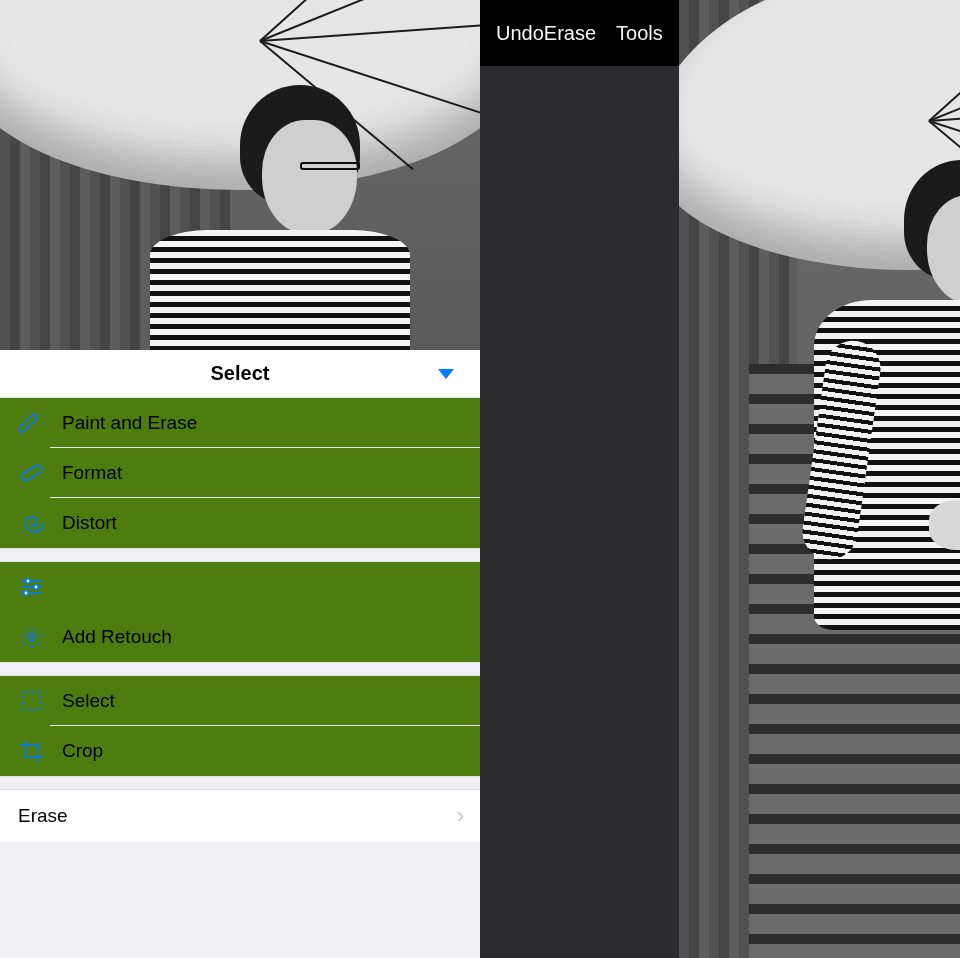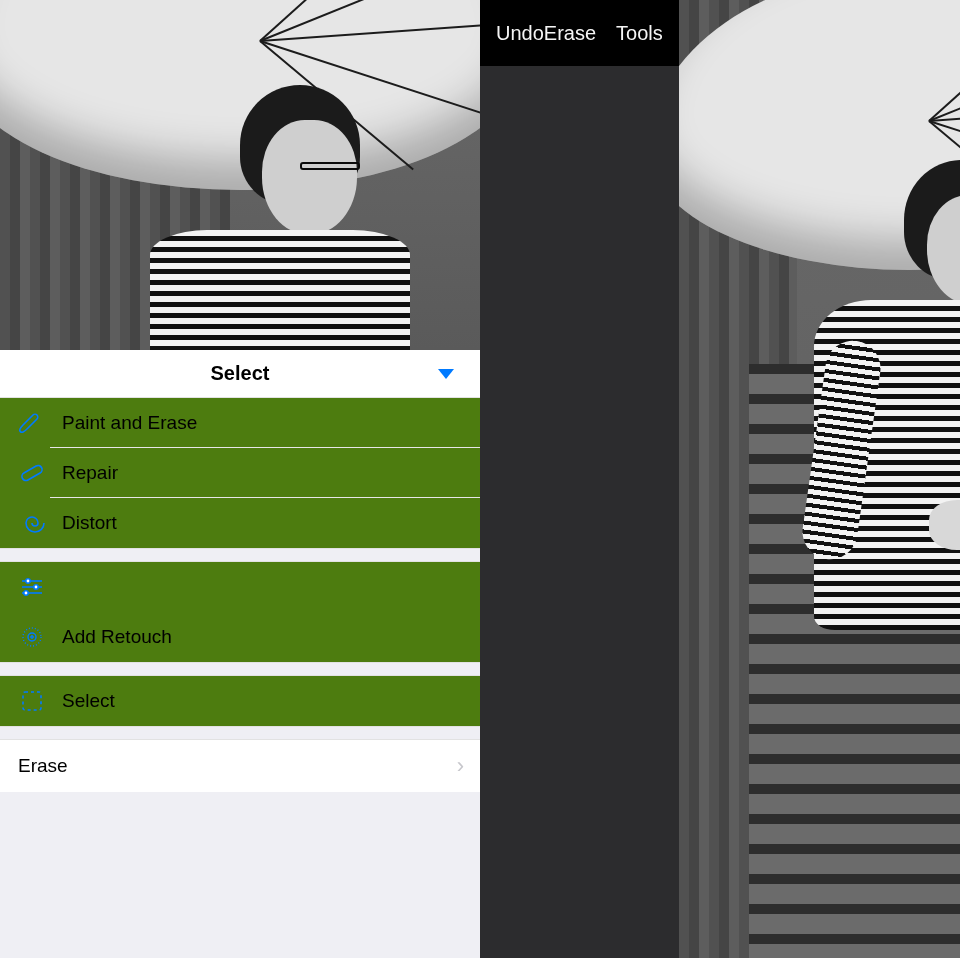--- a/index.html
+++ b/index.html
@@ -239,21 +239,21 @@
       </div>
       <div class="tool-row">
         <span class="icon">
           <svg width="28" height="28" viewBox="0 0 28 28" stroke-width="1.6">
               <rect x="3" y="10" width="22" height="8" rx="4" transform="rotate(-30 14 14)"></rect>
               <line x1="11" y1="13" x2="11" y2="13"></line>
               <line x1="14" y1="14" x2="14" y2="14"></line>
               <line x1="17" y1="15" x2="17" y2="15"></line>
             </svg>
         </span>
-        <span class="label">Repair</span>
+        <span class="label">Format</span>
       </div>
       <div class="tool-row">
         <span class="icon">
           <svg width="28" height="28" viewBox="0 0 28 28" stroke-width="1.6">
               <path d="M14 14a3 3 0 1 0 6 0 6 6 0 1 0-12 0 9 9 0 1 0 18 0"></path>
             </svg>
         </span>
         <span class="label">Distort</span>
       </div>
     </div>
@@ -291,20 +291,30 @@
     <div class="group-gap"></div>
 
     <div class="tool-group">
       <div class="tool-row">
         <span class="icon">
           <svg width="28" height="28" viewBox="0 0 28 28" stroke-width="1.6">
               <rect x="5" y="5" width="18" height="18" rx="2" stroke-dasharray="3 3"></rect>
             </svg>
         </span>
         <span class="label">Select</span>
+      </div>
+      <div class="tool-row">
+        <span class="icon">
+          <svg width="28" height="28" viewBox="0 0 28 28" stroke-width="1.6">
+            <path d="M8 3v17h17"></path>
+              <path d="M3 8h17v17"></path>
+            <path d="M20 6a4 4 0 0 1 0 6" stroke-dasharray="2 2"></path>
+          </svg>
+        </span>
+        <span class="label">Crop</span>
       </div>
     </div>
 
     <div class="group-gap"></div>
 
     <div class="format-row">
       <span>Erase</span>
       <span class="chev">›</span>
     </div>
 

